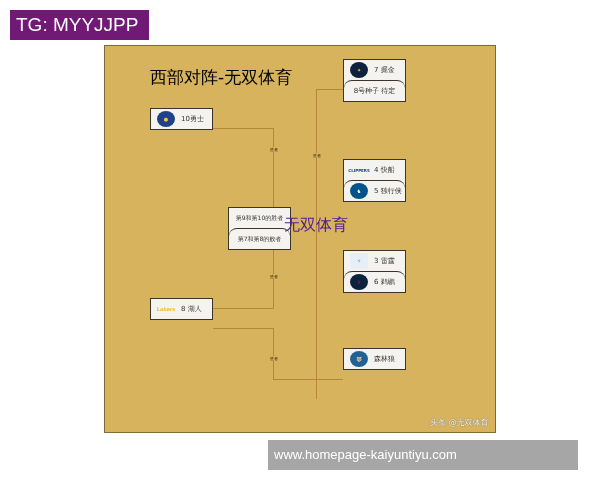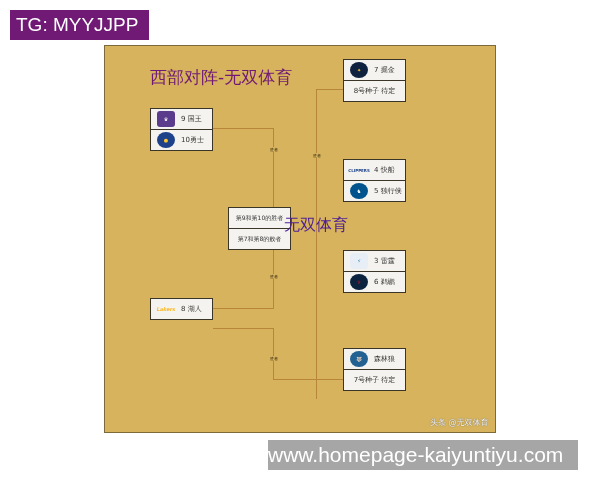--- a/index.html
+++ b/index.html
@@ -1,31 +1,31 @@
 <!DOCTYPE html>
 <html><head>
 <meta charset="utf-8">
 <style>
   html, body { margin:0; padding:0; }
   body { width:600px; height:480px; background:#ffffff; position:relative; overflow:hidden; font-family:"DejaVu Sans", sans-serif; }
   .tg-badge { position:absolute; left:10px; top:10px; width:139px; height:30px; background:#701a75; color:#ffffff; font-family:"Liberation Sans", sans-serif; font-size:19px; line-height:30px; padding-left:6px; box-sizing:border-box; }
   .panel { position:absolute; left:104px; top:45px; width:392px; height:388px; background:#d6b35c; border:1px solid #7d6a3a; box-sizing:border-box; }
-  .title { position:absolute; left:150px; top:66px; font-size:17px; color:#701a75; letter-spacing:0px; }
+  .title { position:absolute; left:150px; top:66px; font-size:17px; color:#000000; letter-spacing:0px; }
   .box { position:absolute; width:63px; background:#f4f3ef; border:1px solid #3a3526; box-sizing:border-box; }
   .row { height:20px; display:flex; align-items:center; font-size:7px; color:#333; position:relative; }
-  .row + .row { border-top:1px solid #3a3526; }
+  .row + .row { border-top:1px solid #3a3526;border-radius:8px; }
   .logo { width:18px; height:16px; margin-left:6px; display:flex; align-items:center; justify-content:center; font-size:5px; font-weight:bold; border-radius:50%; flex:0 0 auto; }
   .row .lbl { margin-left:6px; white-space:nowrap; }
   .row.center-only { justify-content:center; }
   .row.center-only .lbl { margin-left:0; }
   .line { position:absolute; background:#b8863a; }
   .tag { position:absolute; font-size:4px; color:#3a2a10; background:#d6b35c; }
   .watermark-mid { position:absolute; left:284px; top:215px; font-size:16px; color:#4c1d95; }
   .corner-mark { position:absolute; left:430px; top:417px; font-size:8px; color:#fff; text-shadow:0 0 1px #333; }
-  .url-badge { position:absolute; left:268px; top:440px; width:310px; height:30px; background:#a6a6a6; color:#ffffff; font-family:"Liberation Sans", sans-serif; font-size:21px; line-height:30px; box-sizing:border-box; }
+  .url-badge { position:absolute; left:268px; top:440px; width:310px; height:30px; background:#a6a6a6; color:#ffffff; font-family:"Liberation Sans", sans-serif; font-size:13px; line-height:30px; padding-left:6px; box-sizing:border-box; }
 </style>
 </head>
 <body>
 
 <div class="tg-badge">TG: MYYJJPP</div>
 
 <div class="panel"></div>
 
 <div class="title">西部对阵-无双体育</div>
 
@@ -40,24 +40,20 @@
 <div class="line" style="left:273px; top:248px; width:1px; height:61px;"></div>
 <div class="line" style="left:213px; top:308px; width:61px; height:1px;"></div>
 <div class="tag" style="left:270px; top:274px;">胜者</div>
 
 <div class="line" style="left:213px; top:328px; width:61px; height:1px;"></div>
 <div class="line" style="left:273px; top:328px; width:1px; height:52px;"></div>
 <div class="line" style="left:273px; top:379px; width:70px; height:1px;"></div>
 <div class="tag" style="left:270px; top:356px;">胜者</div>
 
 <div class="box" style="left:150px; top:108px;">
-  <div class="row">
-    <span class="logo" style="background:#5b3c8c; color:#fff; border-radius:3px;">♛</span>
-    <span class="lbl">9 国王</span>
-  </div>
   <div class="row">
     <span class="logo" style="background:#1d428a; color:#ffc72c;">●</span>
     <span class="lbl">10勇士</span>
   </div>
 </div>
 
 <div class="box" style="left:343px; top:59px;">
   <div class="row">
     <span class="logo" style="background:#0e2240; color:#fec524;">✦</span>
     <span class="lbl">7 掘金</span>
@@ -105,20 +101,17 @@
     <span class="logo" style="color:#fdb927; font-style:italic; border-radius:0; font-size:5px;">Lakers</span>
     <span class="lbl">8 湖人</span>
   </div>
 </div>
 
 <div class="box" style="left:343px; top:348px;">
   <div class="row">
     <span class="logo" style="background:#236192; color:#fff;">🐺</span>
     <span class="lbl">森林狼</span>
   </div>
-  <div class="row center-only">
-    <span class="lbl">7号种子 待定</span>
-  </div>
 </div>
 
 <div class="corner-mark">头条 @无双体育</div>
 
 <div class="url-badge">www.homepage-kaiyuntiyu.com</div>
 
 </body></html>

